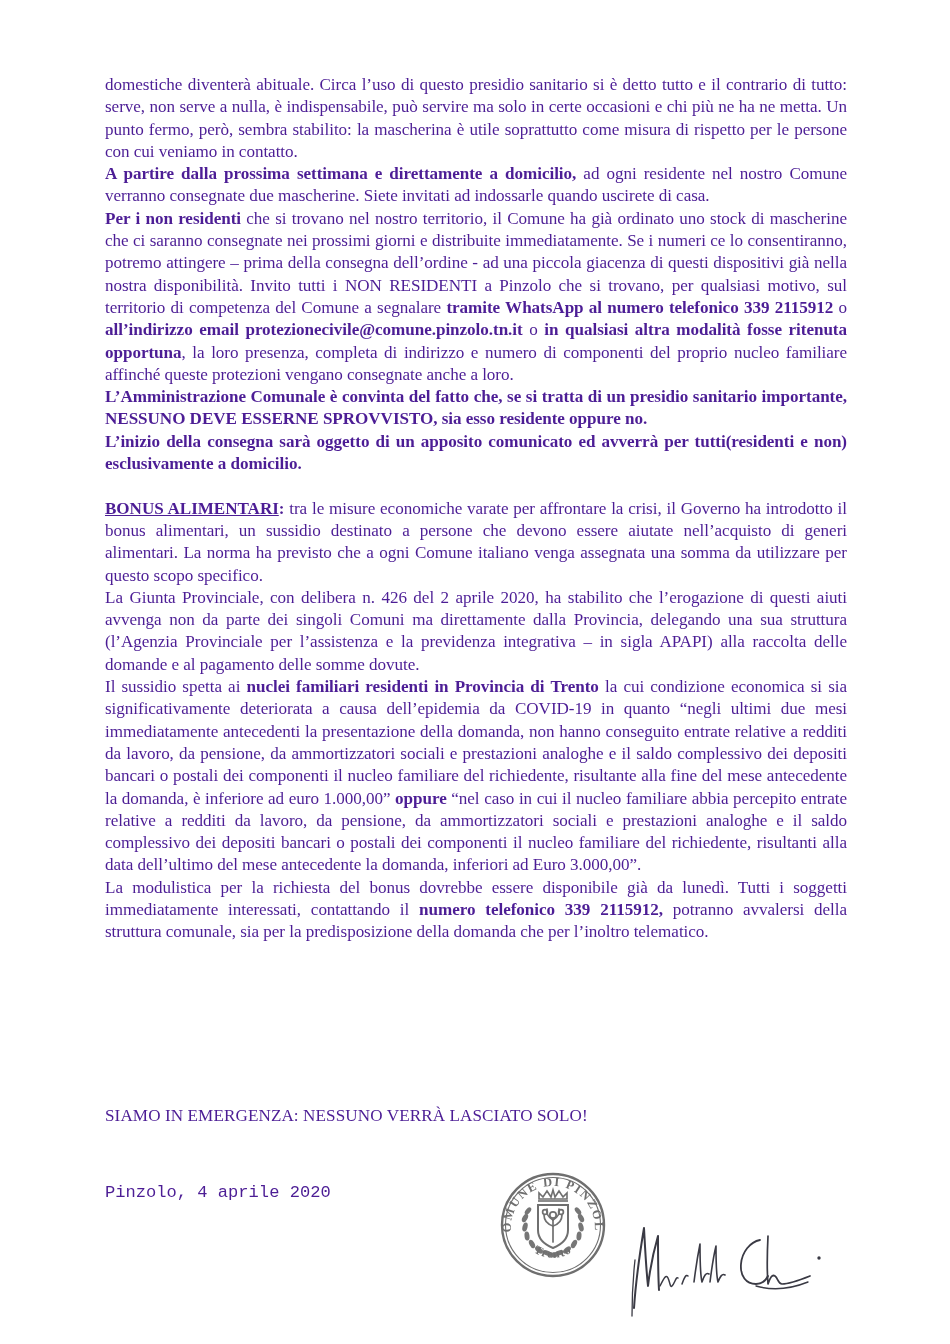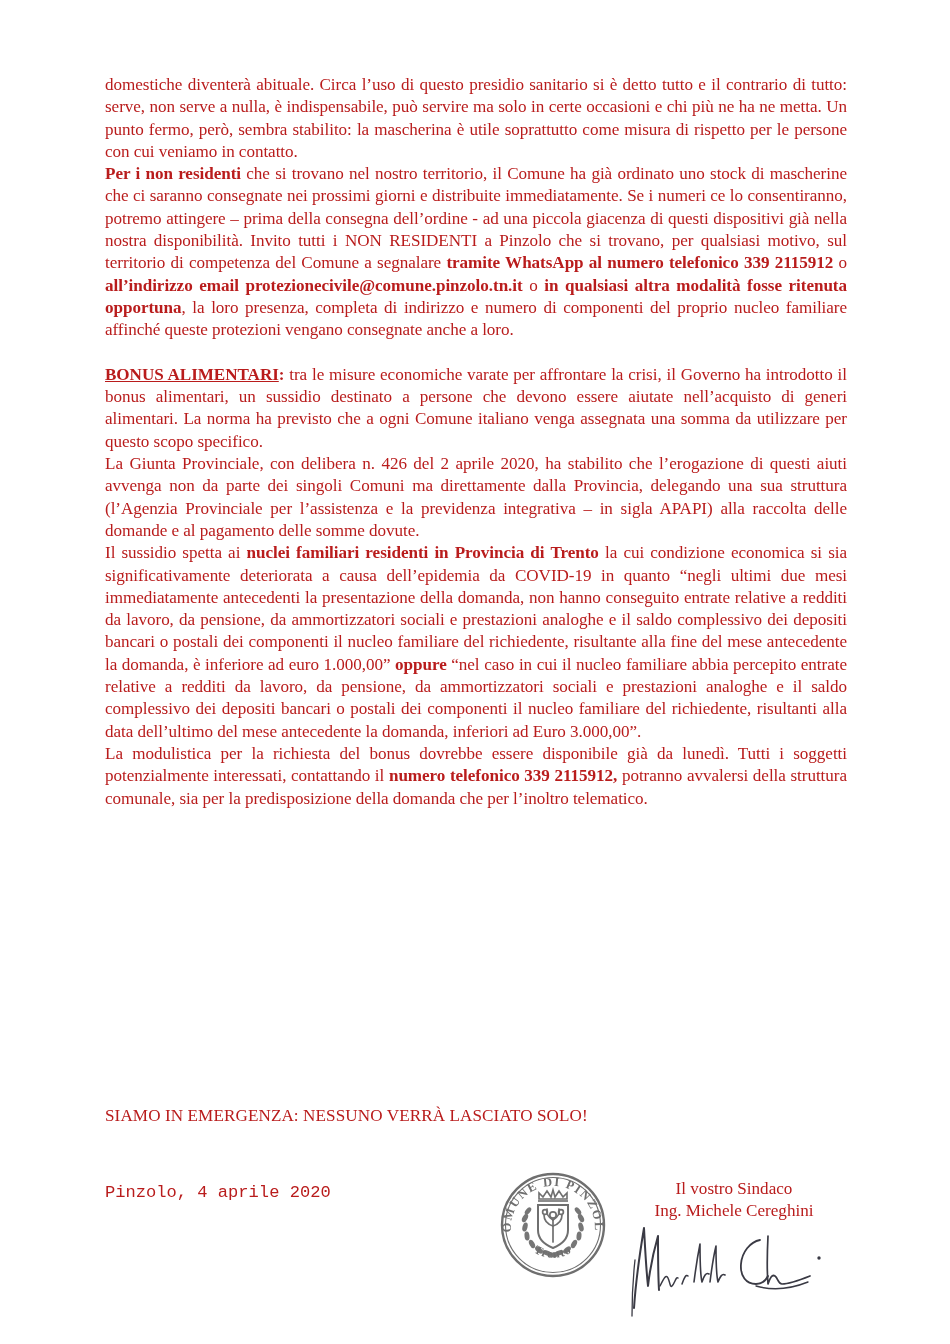--- a/index.html
+++ b/index.html
@@ -8,21 +8,21 @@
     background: #ffffff;
   }
   .page {
     position: relative;
     width: 950px;
     height: 1344px;
     background: #ffffff;
     margin: 0 auto;
     overflow: hidden;
     font-family: "Liberation Serif", "DejaVu Serif", serif;
-    color: #b91c1c;
+    color: #4c1d95;
   }
   .body-col {
     position: absolute;
     left: 105px;
     top: 74px;
     width: 742px;
   }
   p.t {
     margin: 0;
     padding: 0;
@@ -104,43 +104,52 @@
 <body>
 
 <div class="page">
 
   <div class="body-col">
 
     <p class="t">
       <span>domestiche diventerà abituale. Circa l’uso di questo presidio sanitario si è detto tutto e il contrario di tutto: serve, non serve a nulla, è indispensabile, può servire ma solo in certe occasioni e chi più ne ha ne metta. Un punto fermo, però, sembra stabilito: la mascherina è utile soprattutto come misura di rispetto per le persone con cui veniamo in contatto.</span>
     </p>
 
+    <p class="t">
+      <b>A partire dalla prossima settimana e direttamente a domicilio,</b><span> ad ogni residente nel nostro Comune verranno consegnate due mascherine. Siete invitati ad indossarle quando uscirete di casa.</span>
+    </p>
 
     <p class="t">
       <b>Per i non residenti</b><span> che si trovano nel nostro territorio, il Comune ha già ordinato uno stock di mascherine che ci saranno consegnate nei prossimi giorni e distribuite immediatamente. Se i numeri ce lo consentiranno, potremo attingere – prima della consegna dell’ordine - ad una piccola giacenza di questi dispositivi già nella nostra disponibilità.  Invito tutti i  NON RESIDENTI a Pinzolo che si trovano, per qualsiasi motivo, sul territorio di competenza del Comune a segnalare </span><b>tramite WhatsApp al numero telefonico 339 2115912</b><span> o </span><b>all’indirizzo email protezionecivile@comune.pinzolo.tn.it</b><span> o </span><b>in qualsiasi altra modalità fosse ritenuta opportuna</b><span>, la loro presenza, completa di indirizzo e numero di componenti del proprio nucleo familiare affinché queste protezioni vengano consegnate anche a loro.</span>
     </p>
 
-
+    <p class="t">
+      <b>L’Amministrazione Comunale è convinta del fatto che, se si tratta di un presidio sanitario importante, NESSUNO DEVE ESSERNE SPROVVISTO, sia esso residente oppure no.</b>
+    </p>
+
+    <p class="t">
+      <b>L’inizio della consegna sarà oggetto di un apposito comunicato ed avverrà per tutti(residenti e non) esclusivamente a domicilio.</b>
+    </p>
 
     <div class="gap"></div>
 
     <p class="t">
       <b class="u">BONUS ALIMENTARI</b><b>:</b><span> tra le misure economiche varate per affrontare la crisi, il Governo ha introdotto il bonus alimentari, un sussidio destinato a persone che devono essere aiutate nell’acquisto di generi alimentari. La norma ha previsto che a ogni Comune italiano venga assegnata una somma da utilizzare per questo scopo specifico.</span>
     </p>
 
     <p class="t">
       <span>La Giunta Provinciale, con delibera n. 426 del 2 aprile 2020, ha stabilito che l’erogazione di questi aiuti avvenga non da parte dei singoli Comuni ma direttamente dalla Provincia, delegando una sua struttura (l’Agenzia Provinciale per l’assistenza e la previdenza integrativa – in sigla APAPI) alla raccolta delle domande e al pagamento delle somme dovute.</span>
     </p>
 
     <p class="t">
       <span>Il sussidio spetta ai </span><b>nuclei familiari residenti in Provincia di Trento</b><span> la cui condizione economica si sia significativamente deteriorata a causa dell’epidemia da COVID-19 in quanto “negli ultimi due mesi immediatamente antecedenti la presentazione della domanda, non hanno conseguito entrate relative a redditi da lavoro, da pensione, da ammortizzatori sociali e prestazioni analoghe e il saldo complessivo dei depositi bancari o postali dei componenti il nucleo familiare del richiedente, risultante alla fine del mese antecedente la domanda, è inferiore ad euro 1.000,00” </span><b>oppure</b><span> “nel caso in cui il nucleo familiare abbia percepito entrate relative a redditi da lavoro, da pensione, da ammortizzatori sociali e prestazioni analoghe e il saldo complessivo dei depositi bancari o postali dei componenti il nucleo familiare del richiedente, risultanti alla data dell’ultimo del mese antecedente la domanda, inferiori ad Euro 3.000,00”.</span>
     </p>
 
     <p class="t">
-      <span>La modulistica per la richiesta del bonus dovrebbe essere disponibile già da lunedì. Tutti i soggetti potenzialmente interessati, contattando il </span><b>numero telefonico 339 2115912,</b><span>  potranno avvalersi della struttura comunale, sia per la predisposizione della domanda che per l’inoltro telematico.</span>
+      <span>La modulistica per la richiesta del bonus dovrebbe essere disponibile già da lunedì. Tutti i soggetti immediatamente interessati, contattando il </span><b>numero telefonico 339 2115912,</b><span>  potranno avvalersi della struttura comunale, sia per la predisposizione della domanda che per l’inoltro telematico.</span>
     </p>
 
 
   </div>
 
   <div class="footer">
     <div class="slogan">SIAMO IN EMERGENZA: NESSUNO VERRÀ LASCIATO SOLO!</div>
   </div>
 
   <div class="sign-row">
@@ -201,24 +210,20 @@
             <path d="M 59,54 C 54,51 52,47 53,43"></path>
             <path d="M 59,54 C 64,51 66,47 65,43"></path>
             <circle cx="59" cy="49" r="3.2"></circle>
             <circle cx="51" cy="46" r="2.4"></circle>
             <circle cx="67" cy="46" r="2.4"></circle>
           </g>
         </g>
       </svg>
     </div>
 
-    <div class="sindaco-block">
-      <span class="sindaco-line1">Il vostro Sindaco</span>
-      <span class="sindaco-line2">Ing. Michele Cereghini</span>
-    </div>
 
     <div class="signature-wrap">
       <svg class="signature-svg" viewBox="0 0 235 130" width="235" height="130" aria-hidden="true">
         <g fill="none" stroke="#3a3a44" stroke-linecap="round" stroke-linejoin="round">
 
           <path d="M 24,92 C 26,62 30,36 34,12 C 35,30 36,52 38,70 C 40,52 44,34 48,20 C 48,40 48,58 49,74" stroke-width="2"></path>
           <path d="M 22,100 C 22,84 23,62 25,44" stroke-width="1.3"></path>
 
           <path d="M 50,70 C 54,62 56,58 58,62 C 60,66 60,72 62,70 C 65,67 66,60 68,62" stroke-width="1.5"></path>
           <path d="M 72,68 C 74,62 76,58 78,60" stroke-width="1.5"></path>

